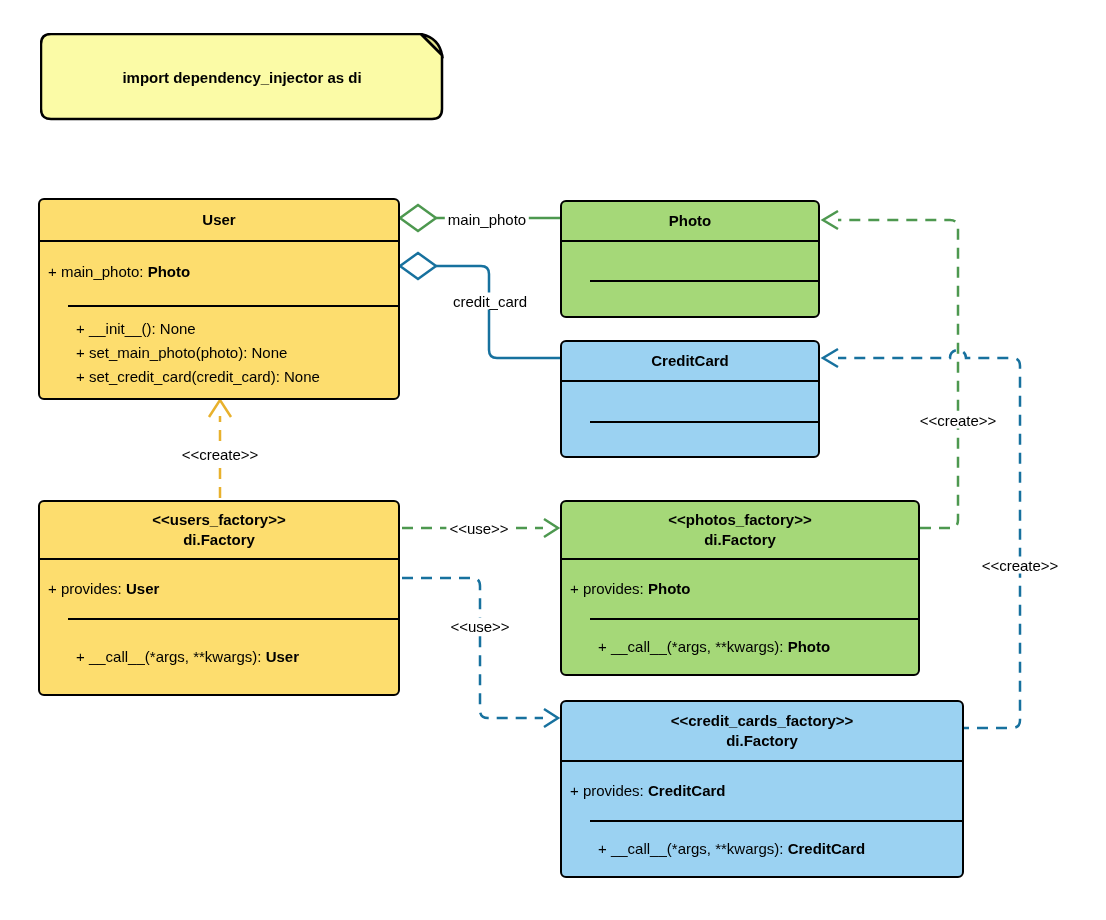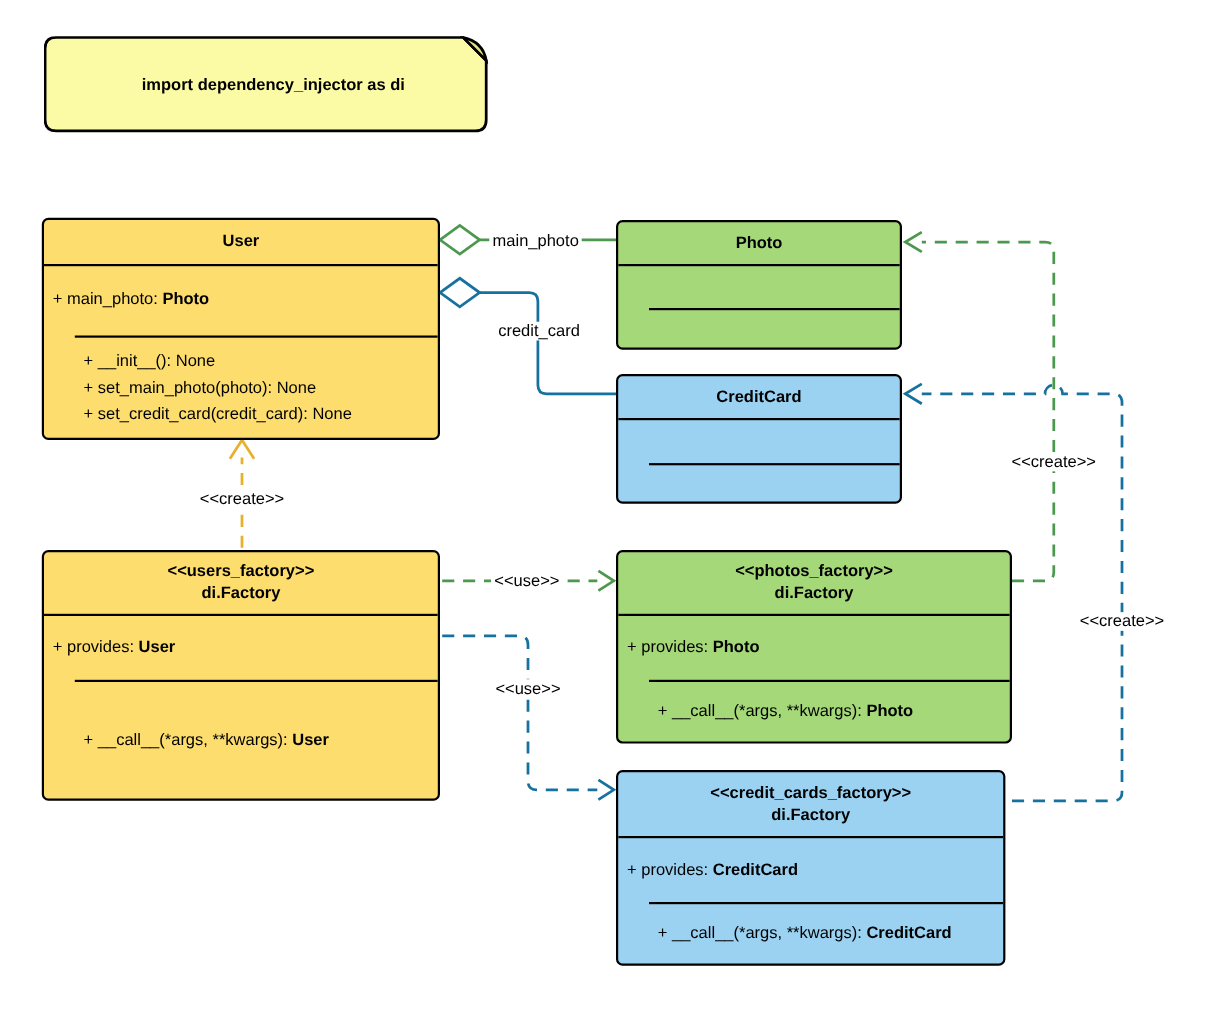--- a/index.html
+++ b/index.html
@@ -20,21 +20,21 @@
     display:flex;flex-direction:column;align-items:center;justify-content:center;
     font-weight:bold;line-height:20px;flex:0 0 auto;box-sizing:border-box;
   }
   .cmp{border-top:2px solid #000;box-sizing:border-box;flex:0 0 auto;}
   .cmp.grow{flex:1 1 auto;margin-left:28px;}
   .cmp.pad{padding:18px 8px 0 8px;}
   .cmp.mid{display:flex;align-items:center;padding:0 8px;}
   .ln{line-height:24px;white-space:nowrap;}
   .ln b{font-weight:bold;}
   
-  .note{position:absolute;left:40px;top:33px;width:404px;height:88px;padding-left:13px;}
+  .note{position:absolute;left:40px;top:33px;width:404px;height:88px;}
   .note svg{position:absolute;left:0;top:0;}
   .note .note-text{
     position:absolute;left:0;top:0;width:100%;height:100%;
     display:flex;align-items:center;justify-content:center;font-weight:bold;
   }
   
   .elabel{
     position:absolute;transform:translate(-50%,-50%);background:#fff;
     padding:0 3px;white-space:nowrap;line-height:17px;
   }
@@ -101,21 +101,21 @@
     <div class="cmp" style="height:40px"></div>
     <div class="cmp grow"></div>
   </div>
 
   <div class="uml fill-blue" style="left:560px;top:340px;width:260px;height:118px">
     <div class="hdr" style="height:38px">CreditCard</div>
     <div class="cmp" style="height:41px"></div>
     <div class="cmp grow"></div>
   </div>
 
-  <div class="uml fill-yellow" style="left:38px;top:500px;width:362px;height:228px">
+  <div class="uml fill-yellow" style="left:38px;top:500px;width:362px;height:196px">
     <div class="hdr" style="height:56px">
       <span>&lt;&lt;users_factory&gt;&gt;</span>
       <span>di.Factory</span>
     </div>
     <div class="cmp mid" style="height:60px">
       <div class="ln"><span>+ provides: </span><b>User</b></div>
     </div>
     <div class="cmp mid grow">
       <div class="ln"><span>+ __call__(*args, **kwargs): </span><b>User</b></div>
     </div>
@@ -127,21 +127,21 @@
       <span>di.Factory</span>
     </div>
     <div class="cmp mid" style="height:60px">
       <div class="ln"><span>+ provides: </span><b>Photo</b></div>
     </div>
     <div class="cmp mid grow">
       <div class="ln"><span>+ __call__(*args, **kwargs): </span><b>Photo</b></div>
     </div>
   </div>
 
-  <div class="uml fill-blue" style="left:560px;top:700px;width:354px;height:178px">
+  <div class="uml fill-blue" style="left:560px;top:700px;width:404px;height:178px">
     <div class="hdr" style="height:58px">
       <span>&lt;&lt;credit_cards_factory&gt;&gt;</span>
       <span>di.Factory</span>
     </div>
     <div class="cmp mid" style="height:60px">
       <div class="ln"><span>+ provides: </span><b>CreditCard</b></div>
     </div>
     <div class="cmp mid grow">
       <div class="ln"><span>+ __call__(*args, **kwargs): </span><b>CreditCard</b></div>
     </div>

